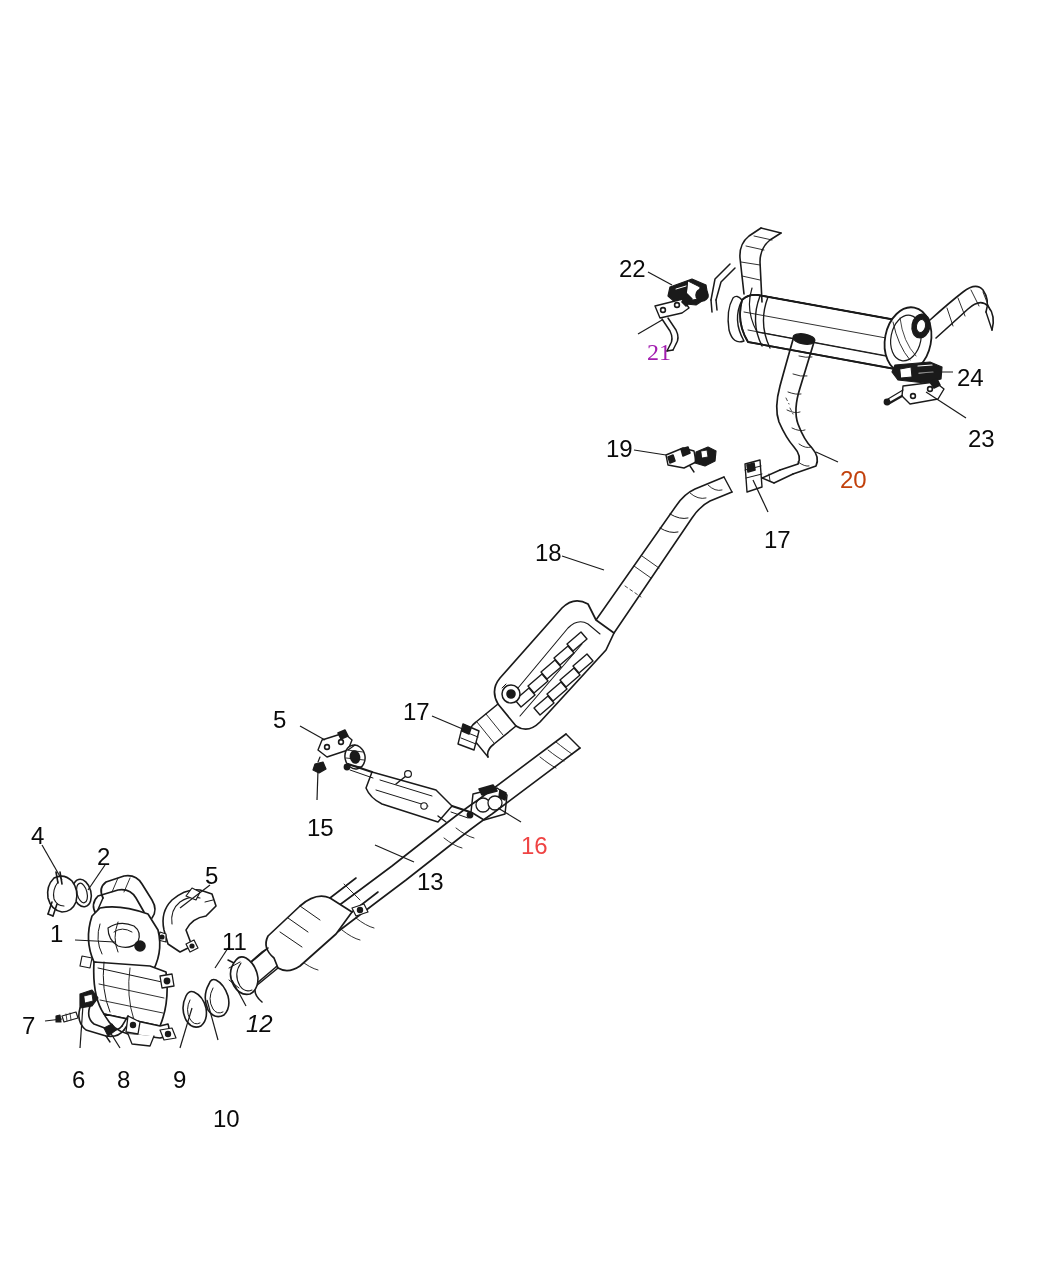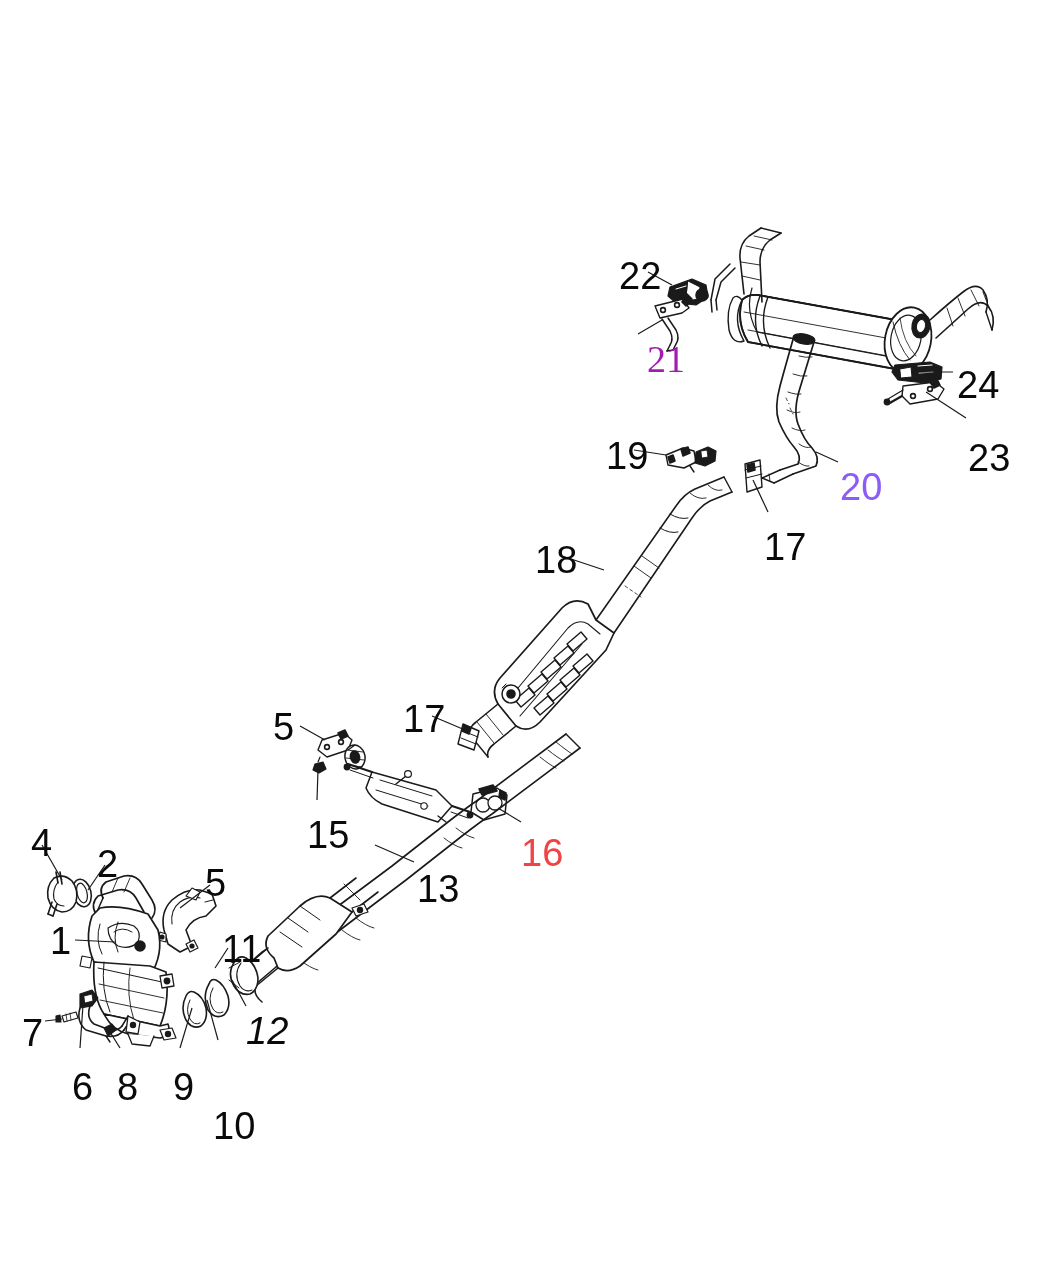--- a/index.html
+++ b/index.html
@@ -3,21 +3,21 @@
 <meta charset="utf-8">
 <title>Exhaust System Parts Diagram</title>
 <style>
   html,body{margin:0;padding:0;background:#ffffff;}
   body{width:1050px;height:1275px;position:relative;overflow:hidden;
        font-family:"Liberation Sans",sans-serif;}
   #diagram{position:absolute;left:0;top:0;width:1050px;height:1275px;}
   .callout-label{
     position:absolute;
     font-family:"Liberation Sans",sans-serif;
-    font-size:38px;
+    font-size:24px;
     font-weight:400;
     color:#0a0a0a;
     line-height:1;
     white-space:nowrap;
     user-select:none;
   }
 </style>
 </head>
 <body>
 
@@ -433,18 +433,18 @@
     <div class="callout-label" style="left: 222px; top: 930px; color: rgb(10, 10, 10);">11</div>
     <div class="callout-label" style="left: 246px; top: 1012px; color: rgb(10, 10, 10); font-style: italic;">12</div>
     <div class="callout-label" style="left: 417px; top: 870px; color: rgb(10, 10, 10);">13</div>
     <div class="callout-label" style="left: 273px; top: 708px; color: rgb(10, 10, 10);">5</div>
     <div class="callout-label" style="left: 307px; top: 816px; color: rgb(10, 10, 10);">15</div>
     <div class="callout-label" style="left: 521px; top: 834px; color: #ef4444;">16</div>
     <div class="callout-label" style="left: 403px; top: 700px; color: rgb(10, 10, 10);">17</div>
     <div class="callout-label" style="left: 764px; top: 528px; color: rgb(10, 10, 10);">17</div>
     <div class="callout-label" style="left: 535px; top: 541px; color: rgb(10, 10, 10);">18</div>
     <div class="callout-label" style="left: 606px; top: 437px; color: rgb(10, 10, 10);">19</div>
-    <div class="callout-label" style="left: 840px; top: 468px; color: #8b5cf6;">20</div>
+    <div class="callout-label" style="left: 840px; top: 468px; color: #c2410c;">20</div>
     <div class="callout-label" style="left: 647px; top: 340px; color: #a21caf; font-family: Liberation Serif, serif;">21</div>
     <div class="callout-label" style="left: 619px; top: 257px; color: rgb(10, 10, 10);">22</div>
-    <div class="callout-label" style="left: 968px; top: 427px; color: rgb(10, 10, 10); margin-top: 12px;">23</div>
+    <div class="callout-label" style="left: 968px; top: 427px; color: rgb(10, 10, 10);">23</div>
     <div class="callout-label" style="left: 957px; top: 366px; color: rgb(10, 10, 10);">24</div>
   </div>
 
 </body></html>

